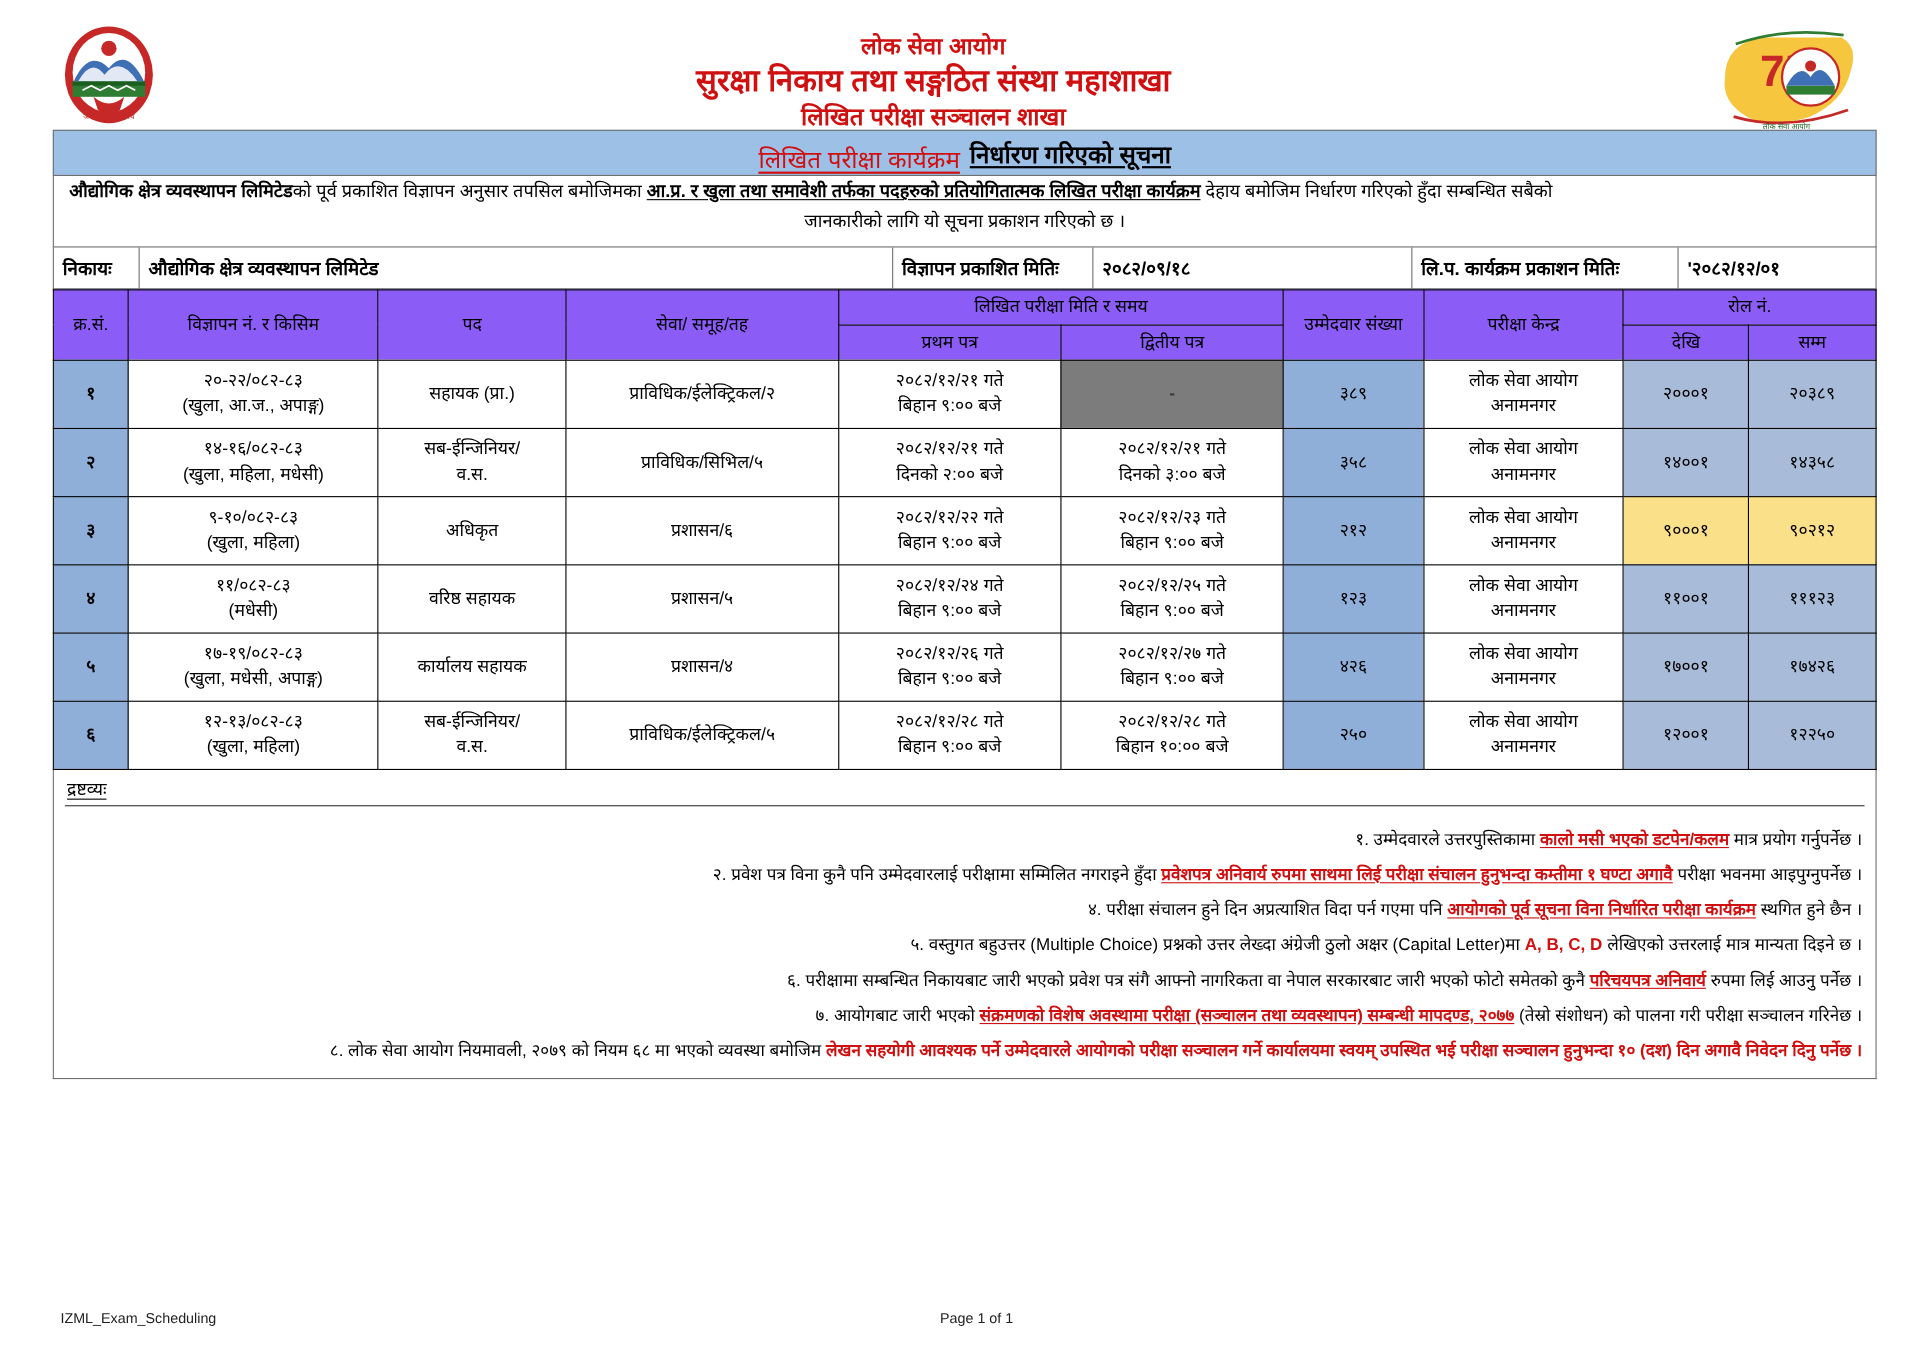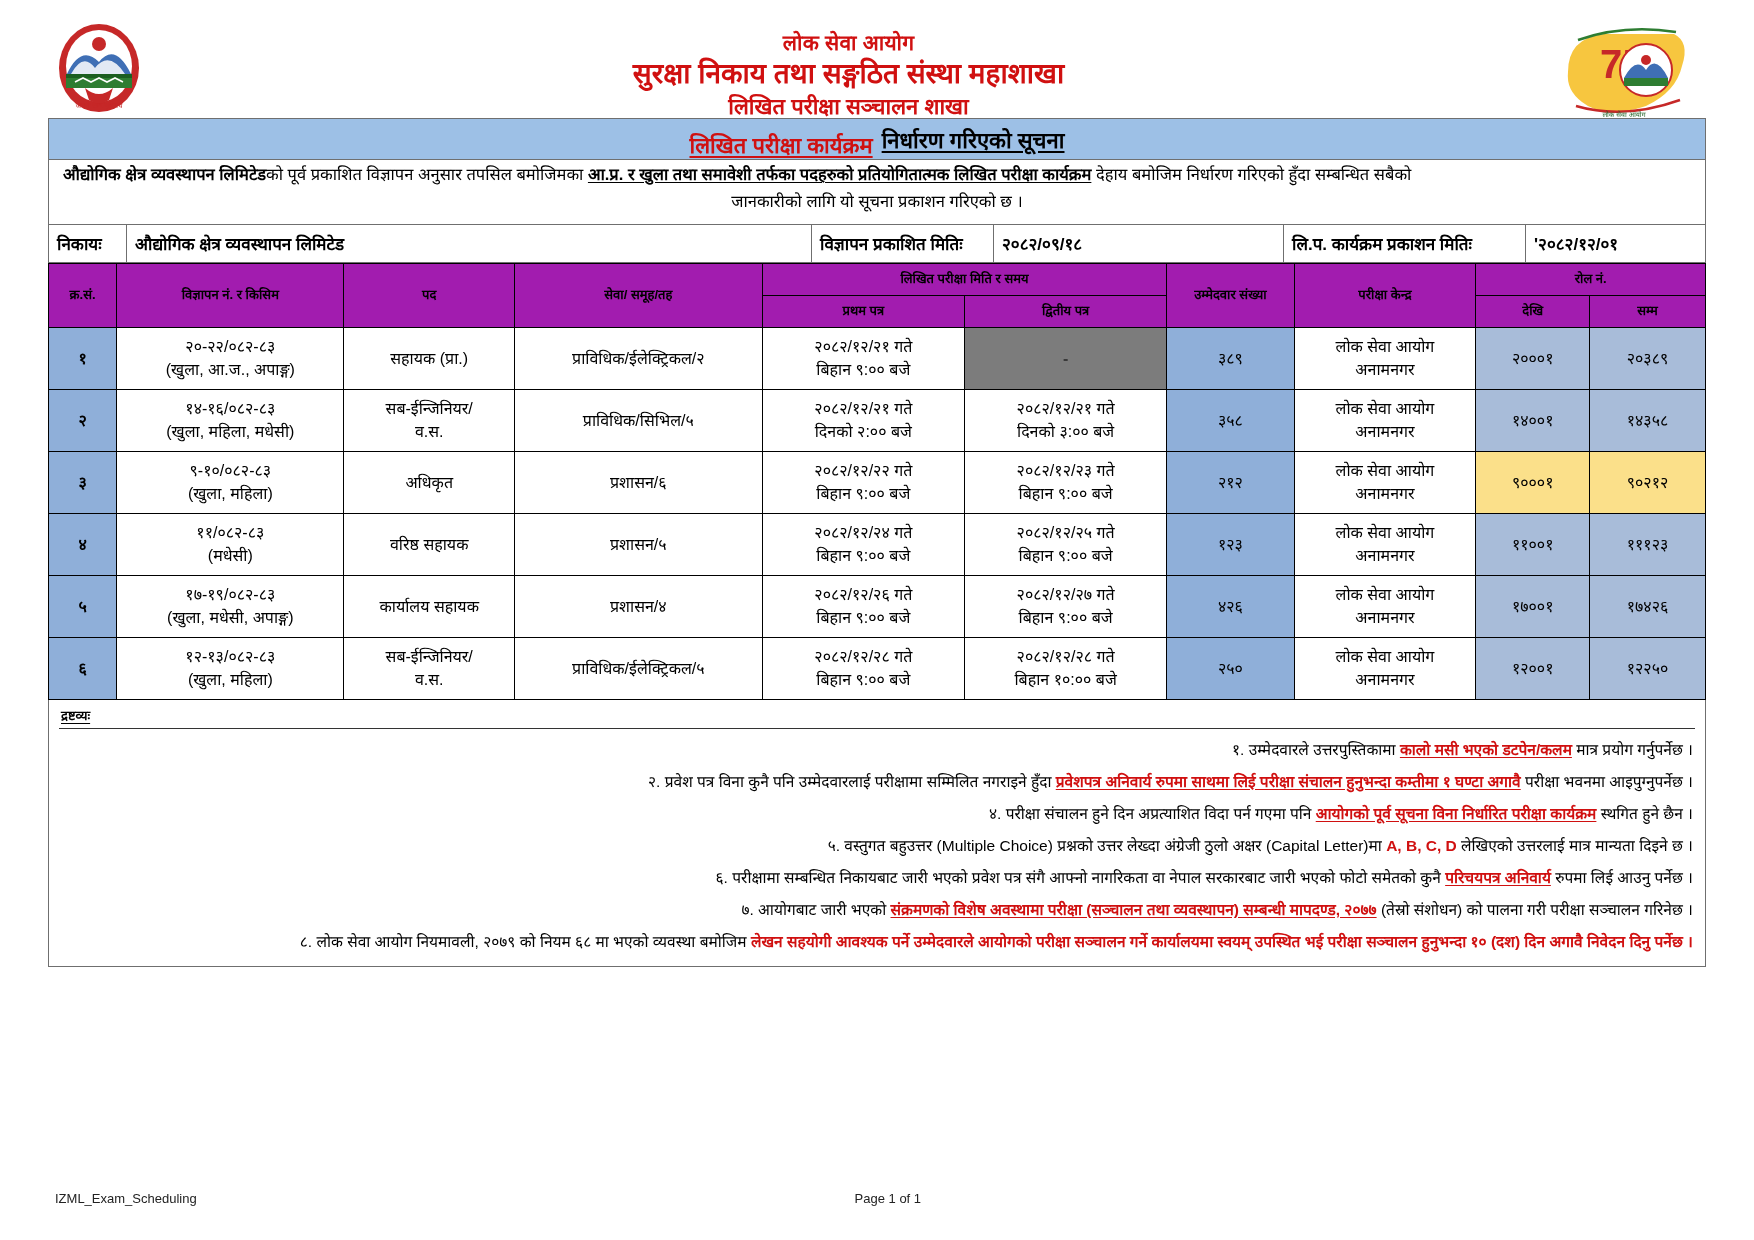--- a/index.html
+++ b/index.html
@@ -38,21 +38,21 @@
   .logo75 { width: 140px; height: 100px; flex: 0 0 140px; }
 
   
   .wrap { padding: 0 48px; }
   .banner {
     background: #9dc0e6; border: 1px solid #6f6f6f;
     height: 42px; display: flex; align-items: center; justify-content: center;
     gap: 9px;
   }
   .banner .t-red {
-    color: #d01010; font-weight: bold; font-size: 22px;
+    color: #d01010; font-weight: normal; font-size: 22px;
     text-decoration: underline; text-underline-offset: 3px; margin-top: 10px;
   }
   .banner .t-blk {
     color: #000; font-weight: bold; font-size: 22px;
     text-decoration: underline; text-underline-offset: 3px;
   }
 
   
   .intro {
     border: 1px solid #6f6f6f; border-top: none;
@@ -80,21 +80,21 @@
   td.meta-val3 { width: 180px; }
 
   
   table.main { border-collapse: collapse; }
   table.main th, table.main td {
     border: 1px solid #000; padding: 3px 4px;
     text-align: center; vertical-align: middle;
     font-size: 16px; line-height: 1.45;
   }
   table.main thead th {
-    background: #a21caf; font-weight: bold; font-size: 13px;
+    background: #8b5cf6; font-weight: normal; font-size: 16px;
     height: 32px;
   }
   table.main tbody td { height: 62px; background: #fff; }
   td.sn { background: #8fafd9 !important; font-weight: bold; }
   td.cand { background: #8fafd9 !important; }
   td.roll { background: #a8bcd9 !important; }
   td.roll-hl { background: #fbe08a !important; }
   td.dash { background: #7c7c7c !important; color: #3a3a3a; font-weight: bold; }
   .two-line { display: block; }
 
@@ -106,23 +106,23 @@
   col.c-p1   { width: 178px; }
   col.c-p2   { width: 178px; }
   col.c-num  { width: 112px; }
   col.c-ctr  { width: 160px; }
   col.c-r1   { width: 100px; }
   col.c-r2   { width: 102px; }
 
   
   .notes-box { border: 1px solid #6f6f6f; border-top: none; padding: 4px 10px 8px; }
   .notes-title {
-    font-weight: bold; font-size: 13px; text-decoration: underline;
+    font-weight: normal; font-size: 16px; text-decoration: underline;
     text-underline-offset: 3px; padding: 2px 0 4px 2px;
-    border-bottom: 1px solid #333; margin-bottom: 5px;
+    border-bottom: 1px solid #333; margin-bottom: 15px;
   }
   .note {
     font-size: 15.5px; line-height: 1.55; padding: 4px 2px; text-align: right;
   }
   .note .hl {
     color: #d01010; font-weight: bold;
     text-decoration: underline; text-underline-offset: 2px;
   }
   .note .hl-plain { color: #d01010; font-weight: bold; }
 

